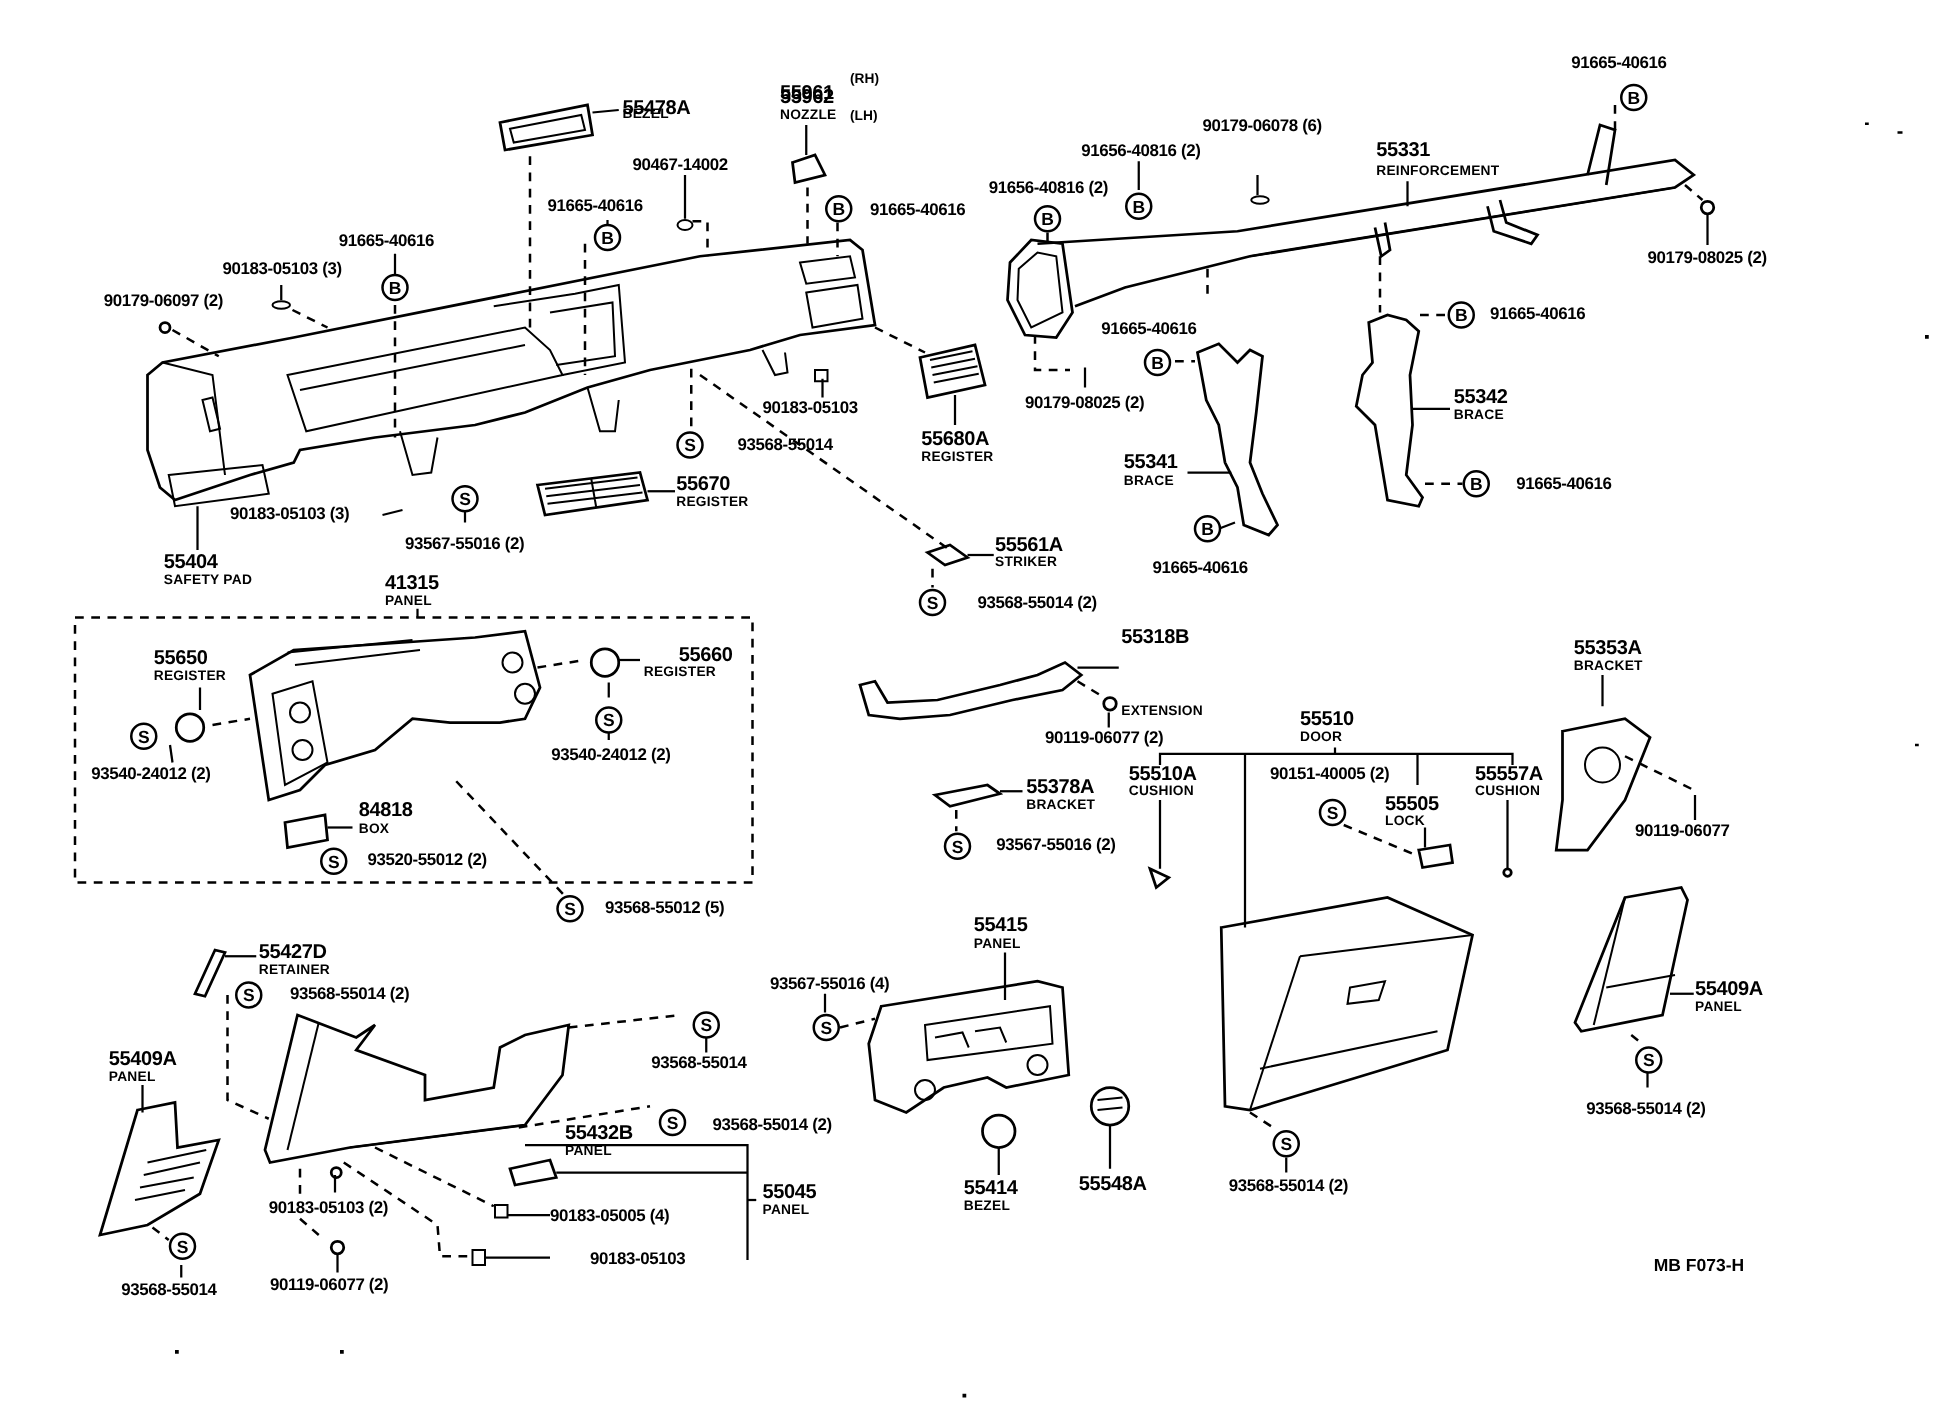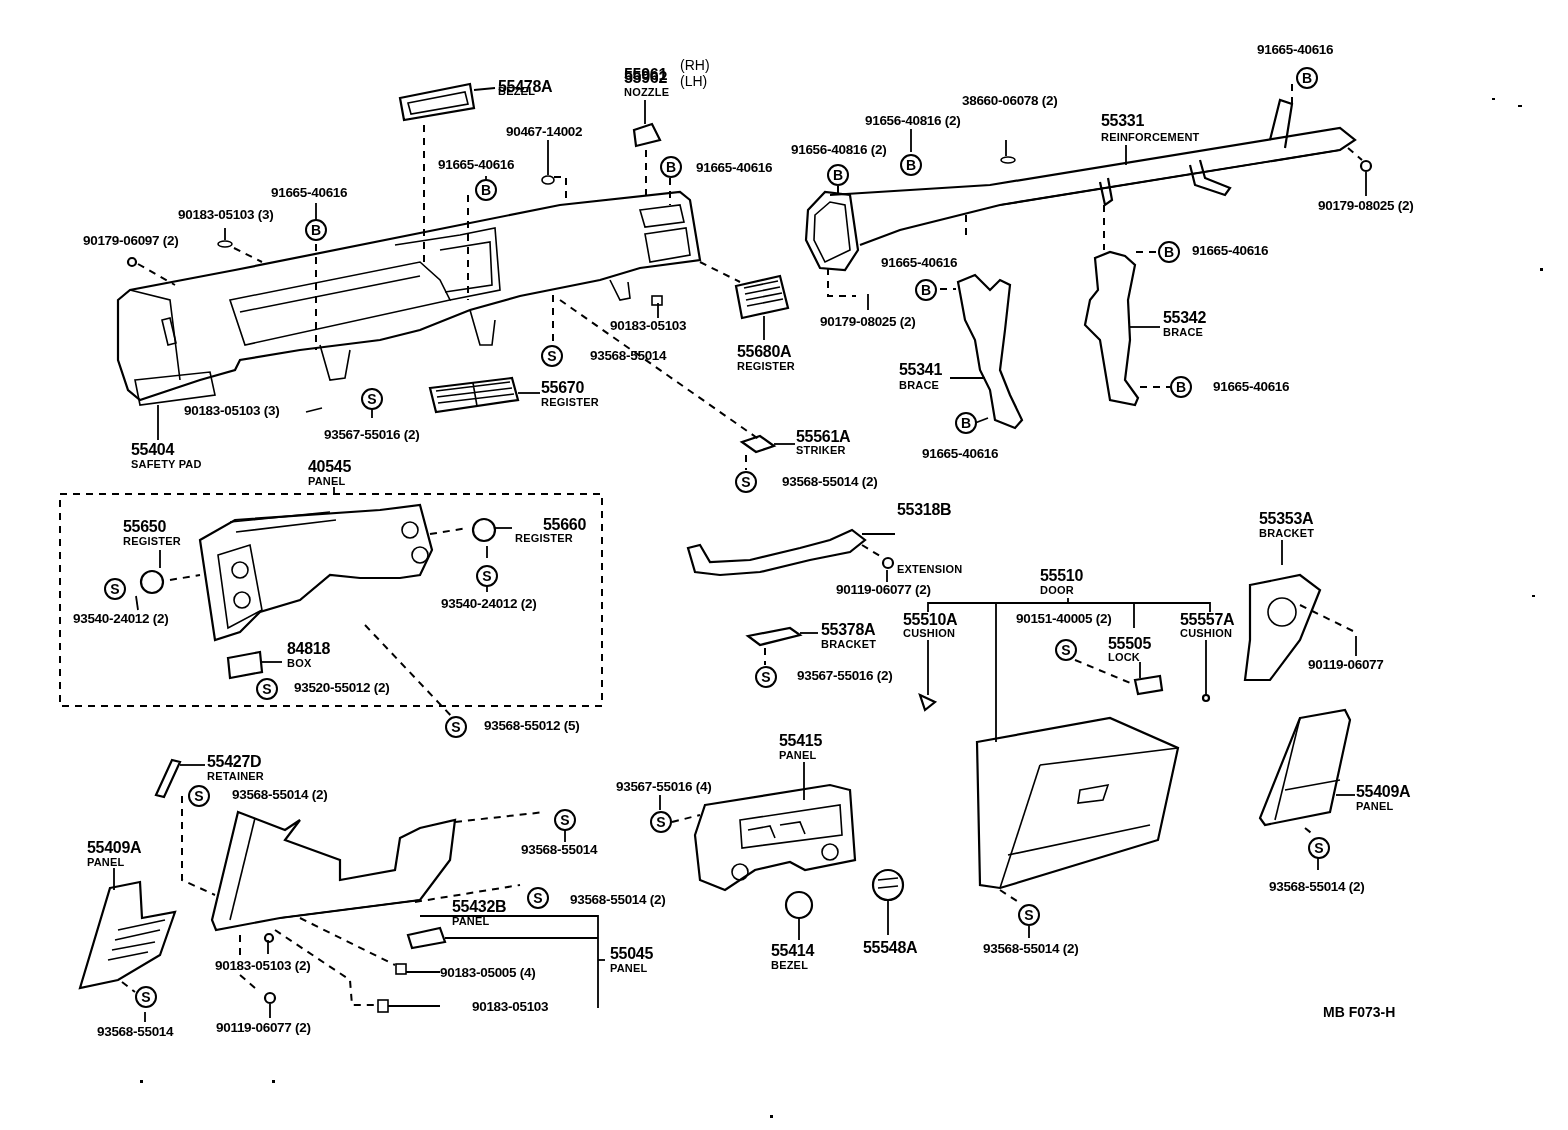--- a/index.html
+++ b/index.html
@@ -3,21 +3,21 @@
 <meta charset="utf-8">
 <style>
   html,body{margin:0;padding:0;background:#ffffff;}
   #canvas{position:relative;width:1568px;height:1130px;overflow:hidden;background:#ffffff;
     font-family:"Liberation Sans",sans-serif;color:#000;}
   svg#art{position:absolute;left:0;top:0;width:1568px;height:1130px;}
   .lbl{position:absolute;white-space:nowrap;line-height:1;}
   .pn{font-weight:bold;font-size:16px;letter-spacing:-0.3px;}
   .nm{font-weight:bold;font-size:11px;letter-spacing:0.2px;}
   .fs{font-weight:bold;font-size:13.5px;letter-spacing:-0.3px;}
-  .sub{font-weight:normal;font-size:14px;}
+  .sub{font-weight:bold;font-size:11px;}
   .sym{position:absolute;width:22px;height:22px;border:2.2px solid #000;border-radius:50%;
     box-sizing:border-box;font-weight:bold;font-size:14px;text-align:center;line-height:18px;background:#fff;}
   .code{position:absolute;font-weight:bold;font-size:14px;}
   .stroke{fill:none;stroke:#000;stroke-width:2.2;}
   .thin{fill:none;stroke:#000;stroke-width:1.6;}
   .dash{fill:none;stroke:#000;stroke-width:2;stroke-dasharray:7 6;}
   .lead{fill:none;stroke:#000;stroke-width:1.8;}
 </style>
 </head>
 <body>
@@ -267,21 +267,21 @@
     <rect x="770" y="1115" width="3" height="3" fill="#000"></rect>
   </g>
 </svg>
 
 <div class="lbl pn" style="left:498px;top:79px">55478A</div>
 <div class="lbl nm" style="left:498px;top:86px">BEZEL</div>
 
 <div class="lbl pn" style="left:624px;top:67px">55961</div>
 <div class="lbl sub" style="left:680px;top:58px">(RH)</div>
 <div class="lbl pn" style="left:624px;top:70px">55962</div>
-<div class="lbl sub" style="left:680px;top:74px">(LH)</div>
+<div class="lbl sub" style="left:680px;top:88px">(LH)</div>
 <div class="lbl nm" style="left:624px;top:87px">NOZZLE</div>
 
 <div class="lbl pn" style="left:1101px;top:113px">55331</div>
 <div class="lbl nm" style="left:1101px;top:132px">REINFORCEMENT</div>
 
 <div class="lbl pn" style="left:131px;top:442px">55404</div>
 <div class="lbl nm" style="left:131px;top:459px">SAFETY PAD</div>
 
 <div class="lbl pn" style="left:737px;top:344px">55680A</div>
 <div class="lbl nm" style="left:737px;top:361px">REGISTER</div>
@@ -291,21 +291,21 @@
 
 <div class="lbl pn" style="left:796px;top:429px">55561A</div>
 <div class="lbl nm" style="left:796px;top:445px">STRIKER</div>
 
 <div class="lbl pn" style="left:899px;top:362px">55341</div>
 <div class="lbl nm" style="left:899px;top:380px">BRACE</div>
 
 <div class="lbl pn" style="left:1163px;top:310px">55342</div>
 <div class="lbl nm" style="left:1163px;top:327px">BRACE</div>
 
-<div class="lbl pn" style="left:308px;top:459px">40545</div>
+<div class="lbl pn" style="left:308px;top:459px">41315</div>
 <div class="lbl nm" style="left:308px;top:476px">PANEL</div>
 
 <div class="lbl pn" style="left:123px;top:519px">55650</div>
 <div class="lbl nm" style="left:123px;top:536px">REGISTER</div>
 
 <div class="lbl pn" style="left:543px;top:517px">55660</div>
 <div class="lbl nm" style="left:515px;top:533px">REGISTER</div>
 
 <div class="lbl pn" style="left:287px;top:641px">84818</div>
 <div class="lbl nm" style="left:287px;top:658px">BOX</div>
@@ -368,21 +368,21 @@
 <div class="lbl fs" style="left:590px;top:349px">93568-55014</div>
 <div class="lbl fs" style="left:184px;top:404px">90183-05103 (3)</div>
 <div class="sym" style="left:361px;top:388px">S</div>
 <div class="lbl fs" style="left:324px;top:428px">93567-55016 (2)</div>
 <div class="sym" style="left:735px;top:471px">S</div>
 <div class="lbl fs" style="left:782px;top:475px">93568-55014 (2)</div>
 <div class="lbl fs" style="left:791px;top:143px">91656-40816 (2)</div>
 <div class="sym" style="left:827px;top:164px">B</div>
 <div class="lbl fs" style="left:865px;top:114px">91656-40816 (2)</div>
 <div class="sym" style="left:900px;top:154px">B</div>
-<div class="lbl fs" style="left:962px;top:94px">38660-06078 (2)</div>
+<div class="lbl fs" style="left:962px;top:94px">90179-06078 (6)</div>
 <div class="lbl fs" style="left:1257px;top:43px">91665-40616</div>
 <div class="sym" style="left:1296px;top:67px">B</div>
 <div class="lbl fs" style="left:1318px;top:199px">90179-08025 (2)</div>
 <div class="lbl fs" style="left:881px;top:256px">91665-40616</div>
 <div class="sym" style="left:915px;top:279px">B</div>
 <div class="lbl fs" style="left:820px;top:315px">90179-08025 (2)</div>
 <div class="sym" style="left:955px;top:412px">B</div>
 <div class="lbl fs" style="left:922px;top:447px">91665-40616</div>
 <div class="sym" style="left:1158px;top:241px">B</div>
 <div class="lbl fs" style="left:1192px;top:244px">91665-40616</div>

